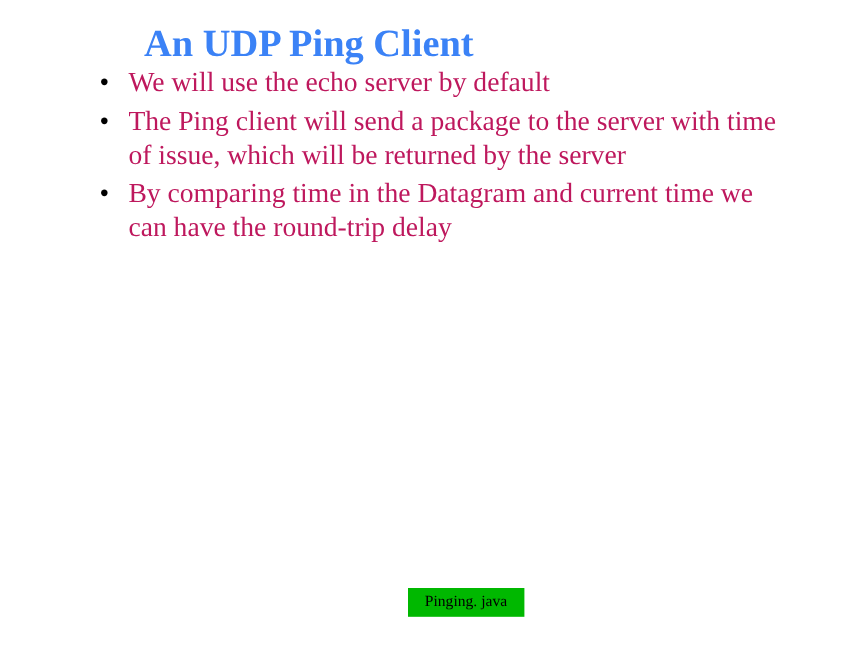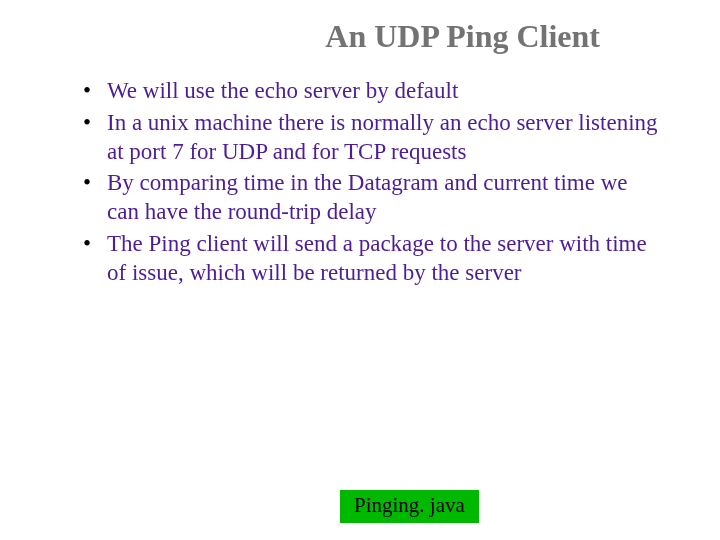--- a/index.html
+++ b/index.html
@@ -14,64 +14,62 @@
       font-family: "Times New Roman", Times, serif;
       position: relative;
       overflow: hidden;
     }
     .slide {
       width: 100%;
       height: 100%;
       padding: 18px 55px 0 55px;
     }
     .title {
-      text-align: right;
-      color: #737373;
+      text-align: left;
+      color: #3b82f6;
       font-size: 32px;
       font-weight: bold;
-      margin-bottom: 22px;
       padding-left: 65px;
       padding-right: 65px;
     }
     .bullets {
       list-style: none;
       padding-left: 28px;
     }
     .bullets li {
       position: relative;
       font-size: 23px;
-      color: #4c1d95;
+      color: #be185d;
       line-height: 1.25;
       margin-bottom: 3px;
       padding-left: 24px;
     }
     .bullets li::before {
       content: "•";
       position: absolute;
       left: 0;
       top: 0;
       font-size: 23px;
       color: #000000;
     }
     .badge {
       position: absolute;
       left: 340px;
       top: 490px;
       background: #00b800;
       color: #000000;
-      font-size: 21px;
+      font-size: 13px;
       padding: 3px 14px 5px 14px;
       font-family: "Times New Roman", Times, serif;
     }
   </style>
 </head>
 <body>
 
 <div class="slide">
   <h1 class="title">An UDP Ping Client</h1>
   <ul class="bullets">
     <li>We will use the echo server by default</li>
-    <li>In a unix machine there is normally an echo server listening at port 7 for UDP and for TCP requests</li>
+    <li>The Ping client will send a package to the server with time of issue, which will be returned by the server</li>
     <li>By comparing time in the Datagram and current time we can have the round-trip delay</li>
-    <li>The Ping client will send a package to the server with time of issue, which will be returned by the server</li>
   </ul>
   <div class="badge">Pinging. java</div>
 </div>
 
 </body></html>

